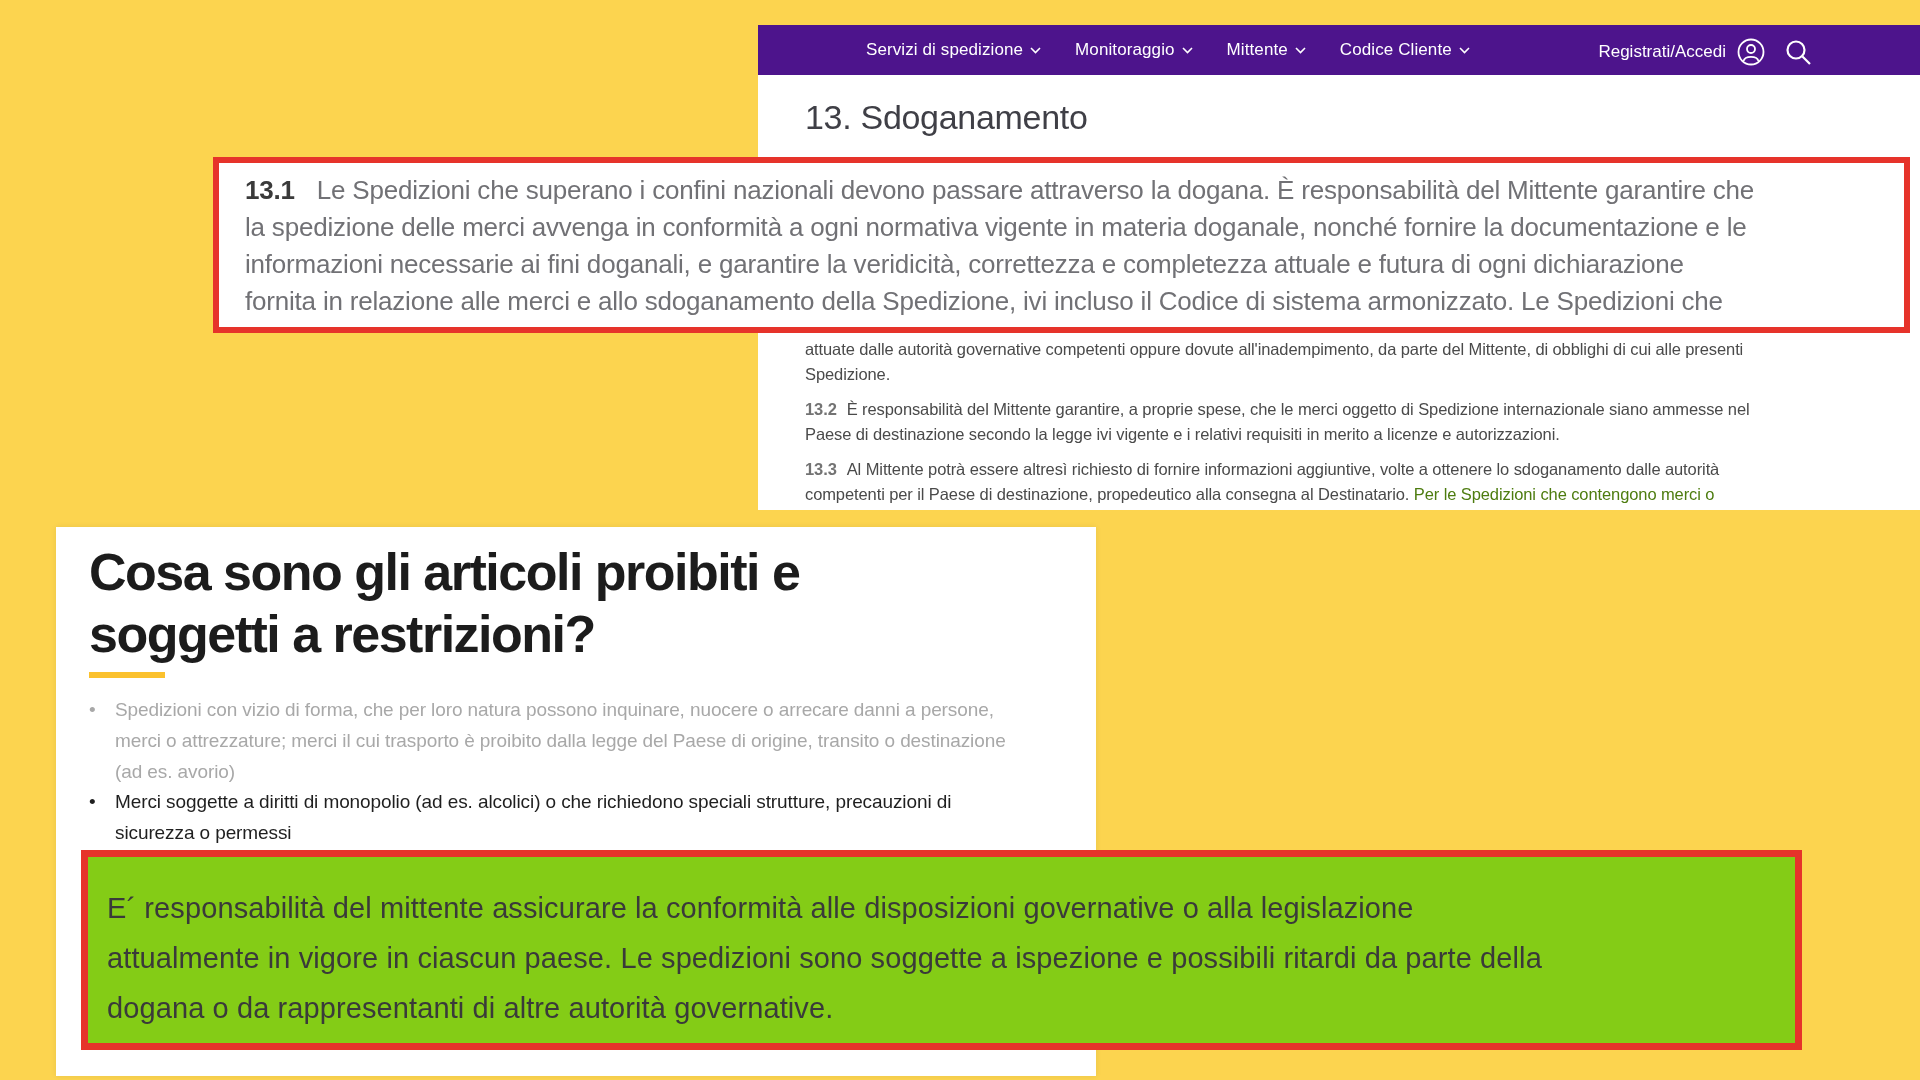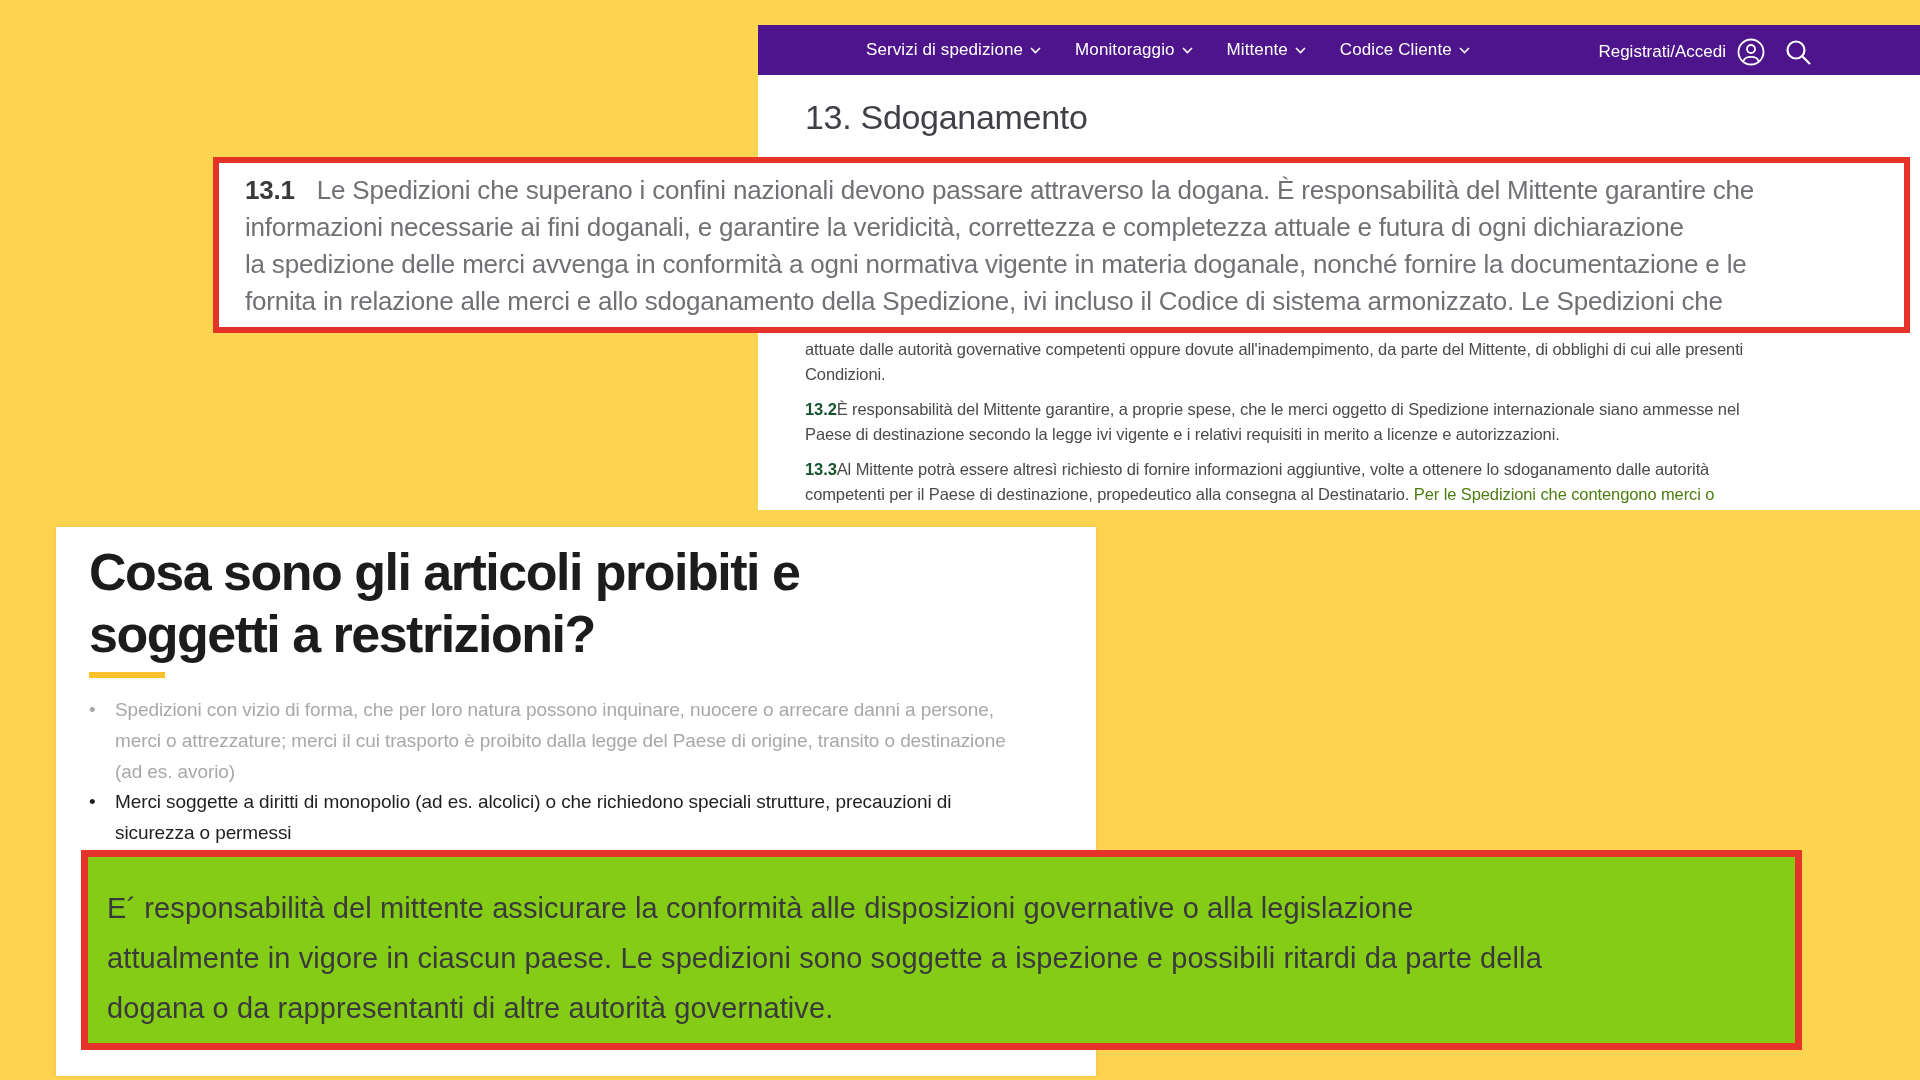--- a/index.html
+++ b/index.html
@@ -19,21 +19,21 @@
   .nav-account { color:#ffffff; font-size:17px; display:flex; align-items:center; gap:10px;
                  cursor:pointer; white-space:nowrap; }
   .icon-svg { display:block; }
 
   .terms-title { position:absolute; left:47px; top:73px; font-size:34px; color:#3F3F46;
                  letter-spacing:-.3px; }
 
   .small-text { position:absolute; left:47px; width:1020px; color:#4A4A4A; font-size:16.5px;
                 letter-spacing:-.1px; }
   .small-line { line-height:25px; white-space:nowrap; }
-  .para-num { font-weight:bold; color:#14532d; }
+  .para-num { font-weight:bold; color:#737373; margin-right:10px; }
   .faded { color:#4d7c0f; }
 
   
   .hl-box1 { position:absolute; left:193px; top:157px; width:1697px; height:176px;
              background:#ffffff; border:6px solid #E6332A; padding:9px 0 0 26px; z-index:5;margin-left:20px; }
   .hl1-line { font-size:26px; color:#717175; line-height:37px; letter-spacing:-.2px;
               white-space:nowrap; }
   .hl1-num { font-weight:bold; color:#3A3A3A; margin-right:22px; }
 
   
@@ -112,38 +112,38 @@
           <line x1="18.5" y1="18.5" x2="26" y2="26" stroke="#fff" stroke-width="2.2"></line>
         </svg>
       </div>
     </div>
   </div>
 
   <div class="terms-title">13. Sdoganamento</div>
 
   <div class="small-text" style="top:312px;">
     <div class="small-line">attuate dalle autorità governative competenti oppure dovute all'inadempimento, da parte del Mittente, di obblighi di cui alle presenti</div>
-    <div class="small-line">Condizioni.</div>
+    <div class="small-line">Spedizione.</div>
   </div>
 
   <div class="small-text" style="top:372px;">
     <div class="small-line"><span class="para-num">13.2</span><span>È responsabilità del Mittente garantire, a proprie spese, che le merci oggetto di Spedizione internazionale siano ammesse nel</span></div>
     <div class="small-line">Paese di destinazione secondo la legge ivi vigente e i relativi requisiti in merito a licenze e autorizzazioni.</div>
   </div>
 
   <div class="small-text" style="top:432px;">
     <div class="small-line"><span class="para-num">13.3</span><span>Al Mittente potrà essere altresì richiesto di fornire informazioni aggiuntive, volte a ottenere lo sdoganamento dalle autorità</span></div>
     <div class="small-line"><span>competenti per il Paese di destinazione, propedeutico alla consegna al Destinatario. </span><span class="faded">Per le Spedizioni che contengono merci o</span></div>
   </div>
 </div>
 
 <div class="hl-box1">
   <div class="hl1-line"><span class="hl1-num">13.1</span><span>Le Spedizioni che superano i confini nazionali devono passare attraverso la dogana. È responsabilità del Mittente garantire che</span></div>
+  <div class="hl1-line">la spedizione delle merci avvenga in conformità a ogni normativa vigente in materia doganale, nonché fornire la documentazione e le</div>
   <div class="hl1-line">informazioni necessarie ai fini doganali, e garantire la veridicità, correttezza e completezza attuale e futura di ogni dichiarazione</div>
-  <div class="hl1-line">la spedizione delle merci avvenga in conformità a ogni normativa vigente in materia doganale, nonché fornire la documentazione e le</div>
   <div class="hl1-line">fornita in relazione alle merci e allo sdoganamento della Spedizione, ivi incluso il Codice di sistema armonizzato. Le Spedizioni che</div>
 </div>
 
 <div class="faq-panel">
   <div class="faq-title">
     <div>Cosa sono gli articoli proibiti e</div>
     <div>soggetti a restrizioni?</div>
   </div>
   <div class="faq-underline"></div>
 

